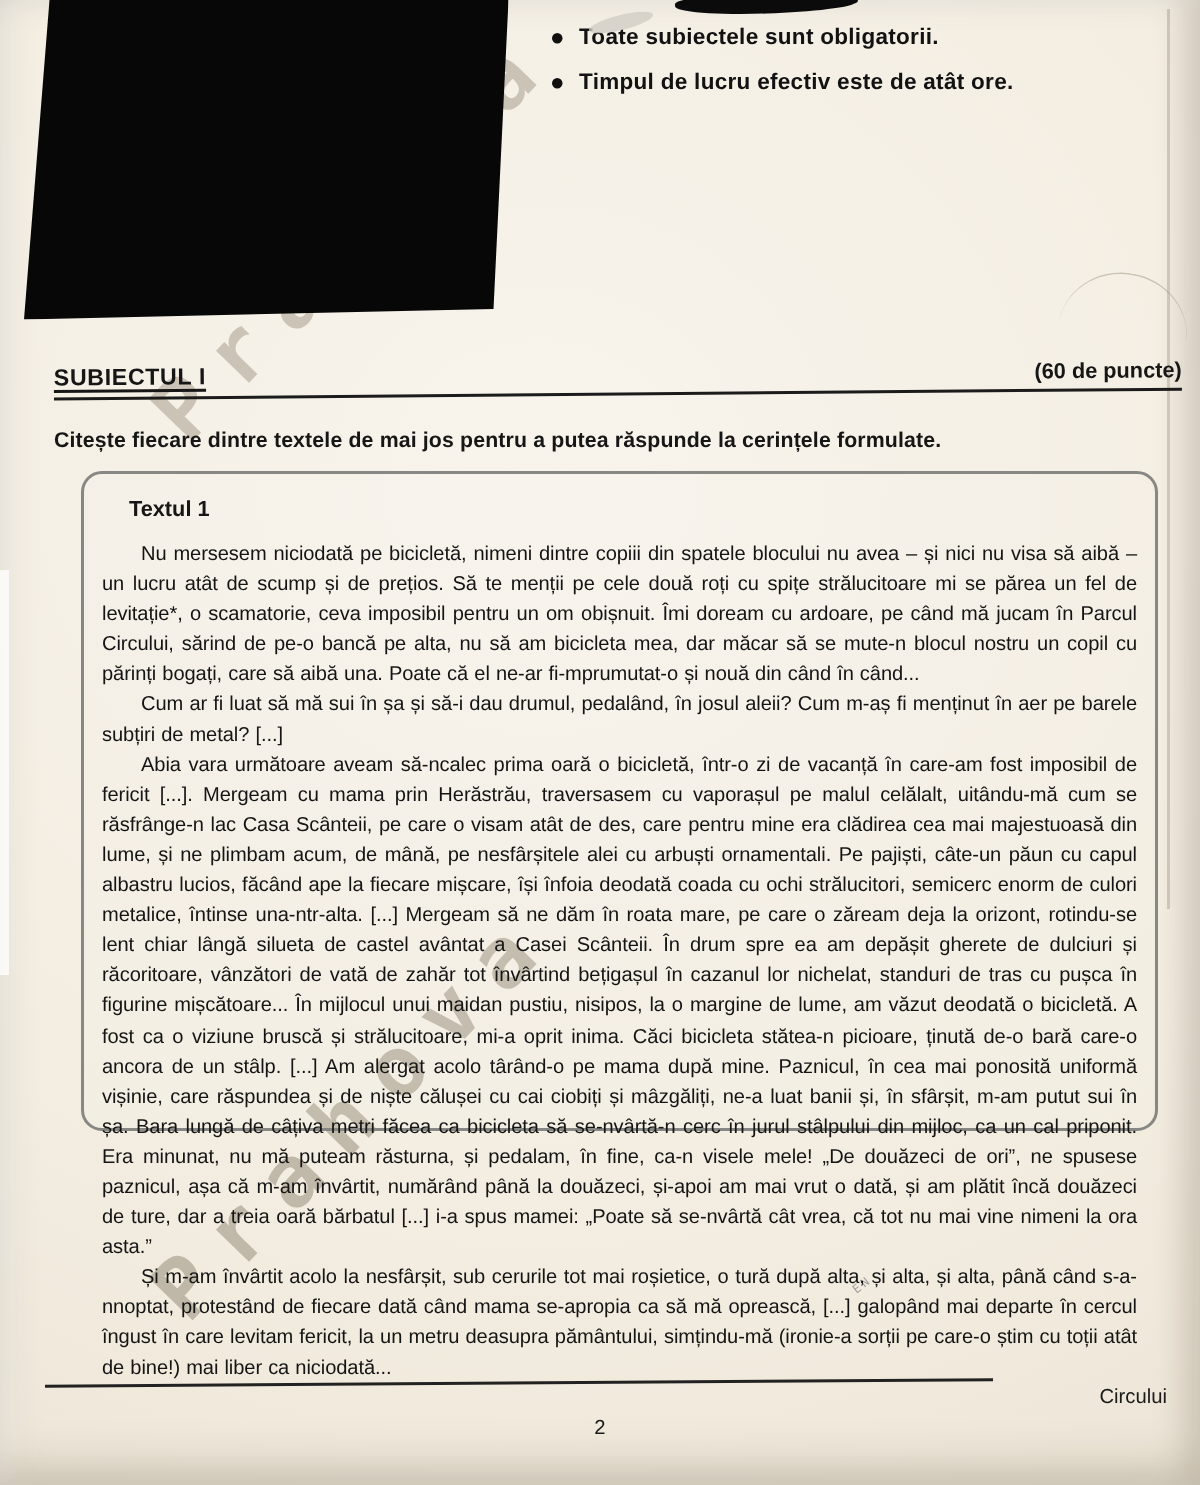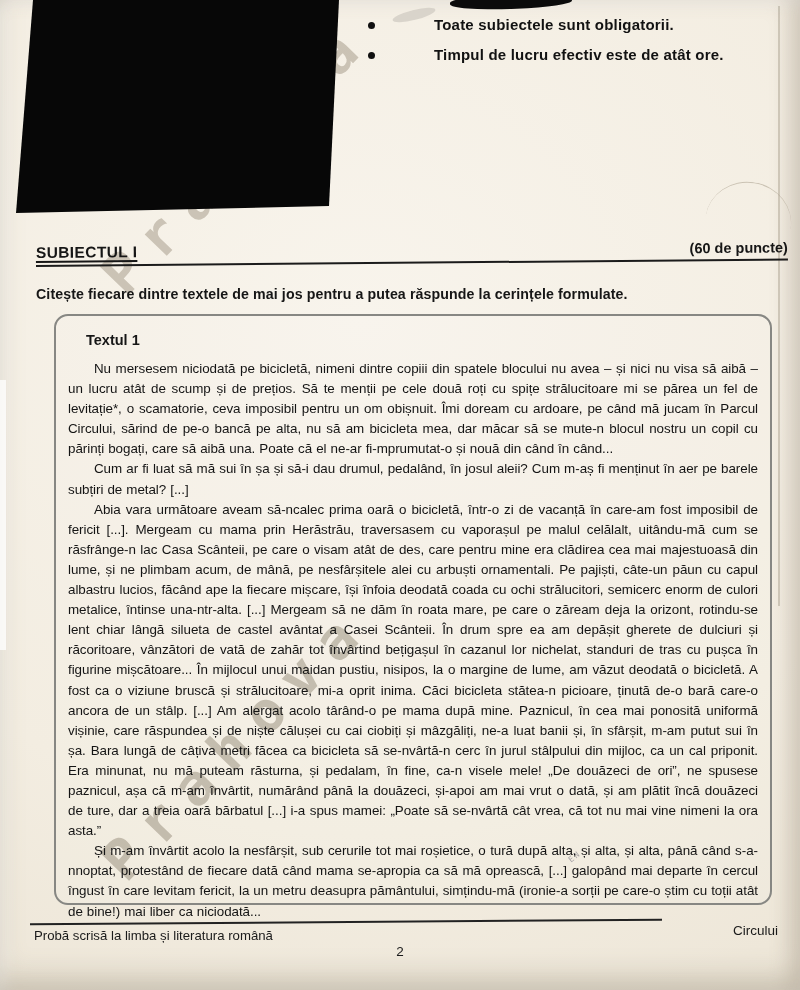--- a/index.html
+++ b/index.html
@@ -39,36 +39,36 @@
     z-index:1;
   }
   .edge-line{position:absolute;left:778px;top:6px;width:2px;height:600px;background:rgba(130,120,100,.30);z-index:1;}
   .edge-white{position:absolute;left:0;top:380px;width:6px;height:270px;background:rgba(255,255,255,.75);z-index:1;}
   .crease{position:absolute;left:708px;top:182px;width:86px;height:44px;border-top:1.5px solid rgba(150,140,120,.45);border-radius:50% 50% 0 0/90% 90% 0 0;transform:rotate(9deg);z-index:1;}
 
   
   .content{position:absolute;inset:0;z-index:2;}
 
   .bullets{position:absolute;left:368px;top:16px;}
-  .bullet-row{display:flex;align-items:flex-start;margin-bottom:13px;font-weight:bold;font-size:15px;letter-spacing:.2px;color:#121212;gap:48px;}
+  .bullet-row{display:flex;align-items:flex-start;margin-bottom:13px;font-weight:bold;font-size:15px;letter-spacing:.2px;color:#121212;}
   .bullet-dot{width:7px;height:7px;border-radius:50%;background:#101010;margin:6px 11px 0 0;flex:0 0 auto;}
 
   .subject-row{
     position:absolute;left:36px;top:244px;width:752px;
     display:flex;justify-content:space-between;align-items:flex-end;
     border-bottom:2.5px solid #1b1b1b;padding-bottom:3px;
     transform:rotate(-0.5deg);transform-origin:left bottom;
   }
   .subject-title{font-weight:bold;font-size:15.5px;letter-spacing:.4px;text-decoration:underline;text-underline-offset:3px;text-decoration-thickness:2px;}
   .subject-points{font-weight:bold;font-size:14.5px;}
 
   .instruction{position:absolute;left:36px;top:286px;width:752px;font-weight:bold;font-size:14.2px;letter-spacing:.1px;}
 
   .textbox{
-    position:absolute;left:54px;top:314px;width:718px;height:591px;
+    position:absolute;left:54px;top:314px;width:718px;height:440px;
     border:2px solid #878783;border-radius:14px;
     padding:10px 12px 15px 12px;box-sizing:border-box;
     background:rgba(255,255,255,.06);
   }
   .textbox-title{font-weight:bold;font-size:14.5px;margin:6px 0 11px 18px;}
   .para{
     font-size:13.4px;line-height:20.1px;
     text-align:justify;text-indent:26px;
     margin:0;letter-spacing:-0.05px;word-spacing:.4px;color:#141414;
   }
@@ -124,21 +124,20 @@
 
     <div class="textbox">
       <div class="textbox-title">Textul 1</div>
       <p class="para">Nu mersesem niciodată pe bicicletă, nimeni dintre copiii din spatele blocului nu avea – și nici nu visa să aibă – un lucru atât de scump și de prețios. Să te menții pe cele două roți cu spițe strălucitoare mi se părea un fel de levitație*, o scamatorie, ceva imposibil pentru un om obișnuit. Îmi doream cu ardoare, pe când mă jucam în Parcul Circului, sărind de pe-o bancă pe alta, nu să am bicicleta mea, dar măcar să se mute-n blocul nostru un copil cu părinți bogați, care să aibă una. Poate că el ne-ar fi-mprumutat-o și nouă din când în când...</p>
       <p class="para">Cum ar fi luat să mă sui în șa și să-i dau drumul, pedalând, în josul aleii? Cum m-aș fi menținut în aer pe barele subțiri de metal? [...]</p>
       <p class="para">Abia vara următoare aveam să-ncalec prima oară o bicicletă, într-o zi de vacanță în care-am fost imposibil de fericit [...]. Mergeam cu mama prin Herăstrău, traversasem cu vaporașul pe malul celălalt, uitându-mă cum se răsfrânge-n lac Casa Scânteii, pe care o visam atât de des, care pentru mine era clădirea cea mai majestuoasă din lume, și ne plimbam acum, de mână, pe nesfârșitele alei cu arbuști ornamentali. Pe pajiști, câte-un păun cu capul albastru lucios, făcând ape la fiecare mișcare, își înfoia deodată coada cu ochi strălucitori, semicerc enorm de culori metalice, întinse una-ntr-alta. [...] Mergeam să ne dăm în roata mare, pe care o zăream deja la orizont, rotindu-se lent chiar lângă silueta de castel avântat a Casei Scânteii. În drum spre ea am depășit gherete de dulciuri și răcoritoare, vânzători de vată de zahăr tot învârtind bețigașul în cazanul lor nichelat, standuri de tras cu pușca în figurine mișcătoare... În mijlocul unui maidan pustiu, nisipos, la o margine de lume, am văzut deodată o bicicletă. A fost ca o viziune bruscă și strălucitoare, mi-a oprit inima. Căci bicicleta stătea-n picioare, ținută de-o bară care-o ancora de un stâlp. [...] Am alergat acolo târând-o pe mama după mine. Paznicul, în cea mai ponosită uniformă vișinie, care răspundea și de niște călușei cu cai ciobiți și mâzgăliți, ne-a luat banii și, în sfârșit, m-am putut sui în șa. Bara lungă de câțiva metri făcea ca bicicleta să se-nvârtă-n cerc în jurul stâlpului din mijloc, ca un cal priponit. Era minunat, nu mă puteam răsturna, și pedalam, în fine, ca-n visele mele! „De douăzeci de ori”, ne spusese paznicul, așa că m-am învârtit, numărând până la douăzeci, și-apoi am mai vrut o dată, și am plătit încă douăzeci de ture, dar a treia oară bărbatul [...] i-a spus mamei: „Poate să se-nvârtă cât vrea, că tot nu mai vine nimeni la ora asta.”</p>
       <p class="para">Și m-am învârtit acolo la nesfârșit, sub cerurile tot mai roșietice, o tură după alta, și alta, și alta, până când s-a-nnoptat, protestând de fiecare dată când mama se-apropia ca să mă oprească, [...] galopând mai departe în cercul îngust în care levitam fericit, la un metru deasupra pământului, simțindu-mă (ironie-a sorții pe care-o știm cu toții atât de bine!) mai liber ca niciodată...</p>
     </div>
 
     <div class="footer-line"></div>
-    <div class="footer-left">Probă scrisă la limba și literatura română</div>
     <div class="footer-right">Circului</div>
     <div class="page-number">2</div>
 
   </div>
 
   <div class="redaction-box"></div>
   <div class="redaction-mark"></div>
   <div class="smudge"></div>
 
 </div>

